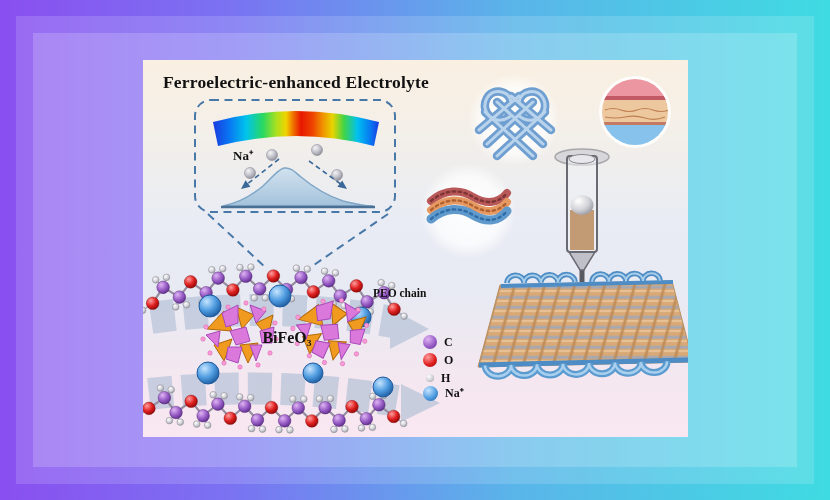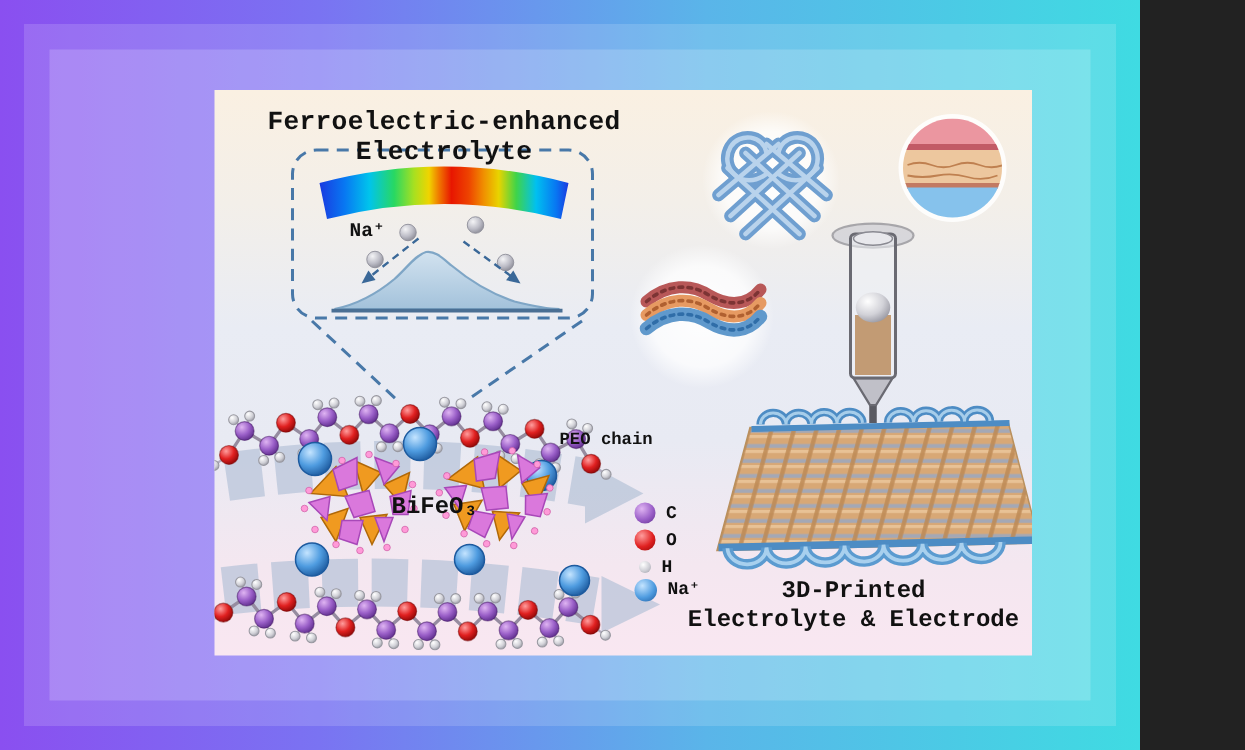--- a/index.html
+++ b/index.html
@@ -1,18 +1,18 @@
 <!DOCTYPE html>
 <html><head>
 <meta charset="utf-8">
 <style>
   html,body{margin:0;padding:0;background:#222;}
-  .stage{position:relative;width:760px;height:500px;overflow:hidden;
+  .stage{position:relative;width:830px;height:500px;overflow:hidden;
     background:linear-gradient(90deg,#8a4ff0 0%,#7a73f2 28%,#5ab5e9 62%,#3fdbe2 100%);
-    font-family:Liberation Mono, monospace;}
+    font-family:Liberation Serif, serif;}
   .bg-l2{position:absolute;left:16px;top:16px;right:16px;bottom:16px;background:rgba(255,255,255,.15);}
   .bg-l3{position:absolute;left:33px;top:33px;right:33px;bottom:33px;background:rgba(255,255,255,.18);}
   .panel{position:absolute;left:143px;top:60px;width:545px;height:377px;
     background:linear-gradient(180deg,#faf0e2 0%,#f3efe9 20%,#e9ecf4 42%,#e8eaf3 62%,#f4e7f0 84%,#f9e7f1 100%);}
   .scene{position:absolute;left:0;top:0;}
   .t{position:absolute;color:#111;font-weight:bold;}
   .title{left:3px;top:12px;width:300px;text-align:center;font-size:17.5px;letter-spacing:.2px;}
   .na-label{left:90px;top:86px;font-size:13px;}
   .peo-label{left:230px;top:227px;font-size:11.5px;}
   .bfo-label{left:118px;top:269px;width:52px;text-align:center;font-size:16px;}
@@ -411,18 +411,14 @@
       <div class="lrow" style="top:39px;">
         <span class="dot dot-h"></span>
         <span class="sym">H</span>
       </div>
       <div class="lrow" style="top:54px;">
         <span class="dot dot-na"></span>
         <span class="sym">Na⁺</span>
       </div>
     </div>
 
-    <div class="t caption">
-      <div>3D-Printed</div>
-      <div>Electrolyte &amp; Electrode</div>
-    </div>
   </div>
 </div>
 
 </body></html>

